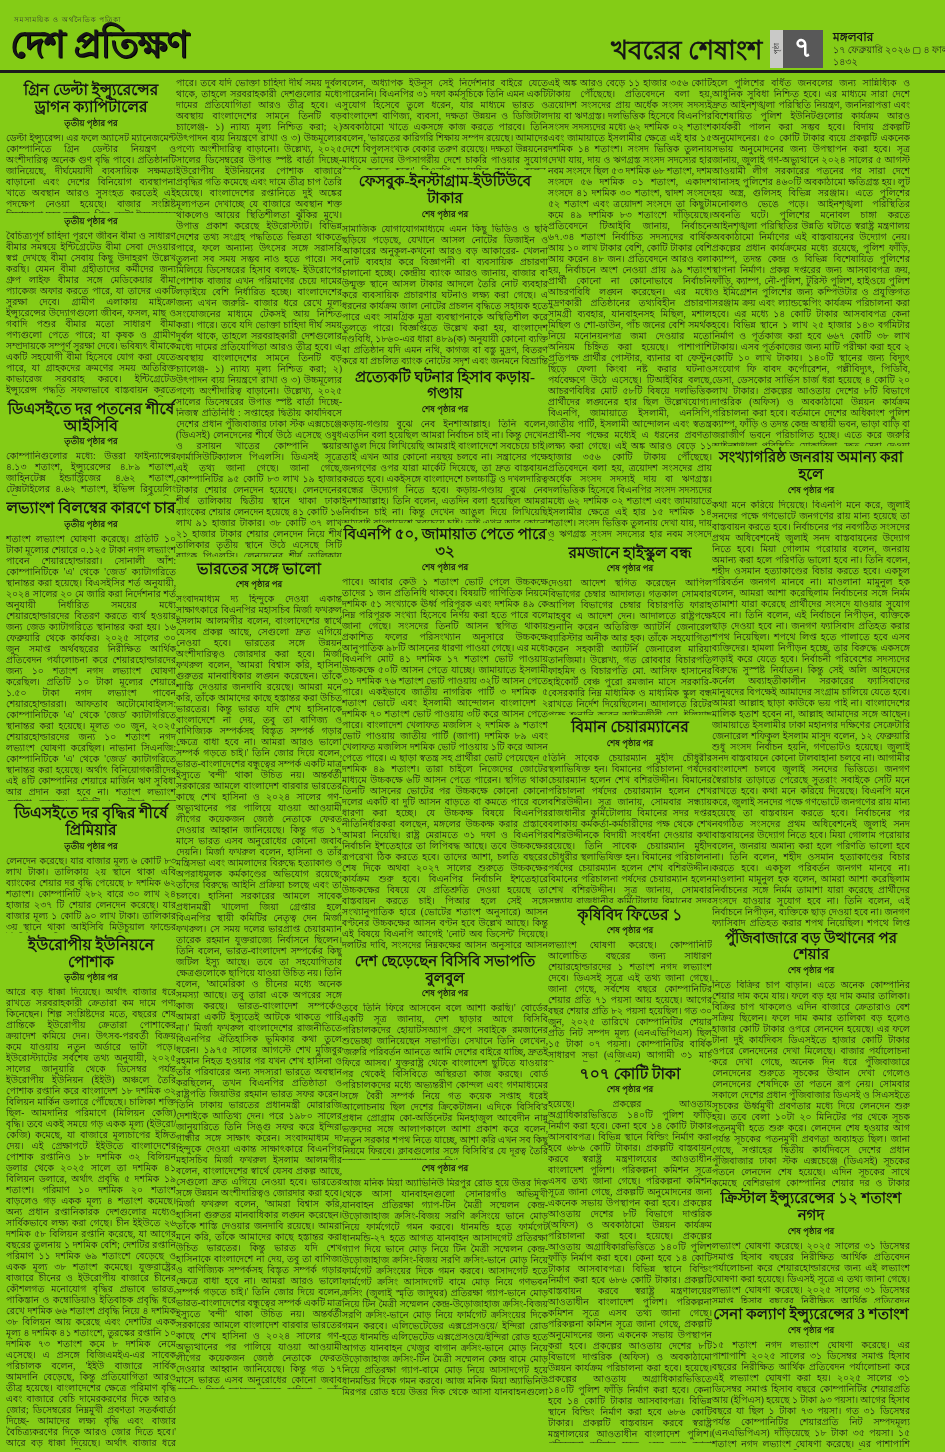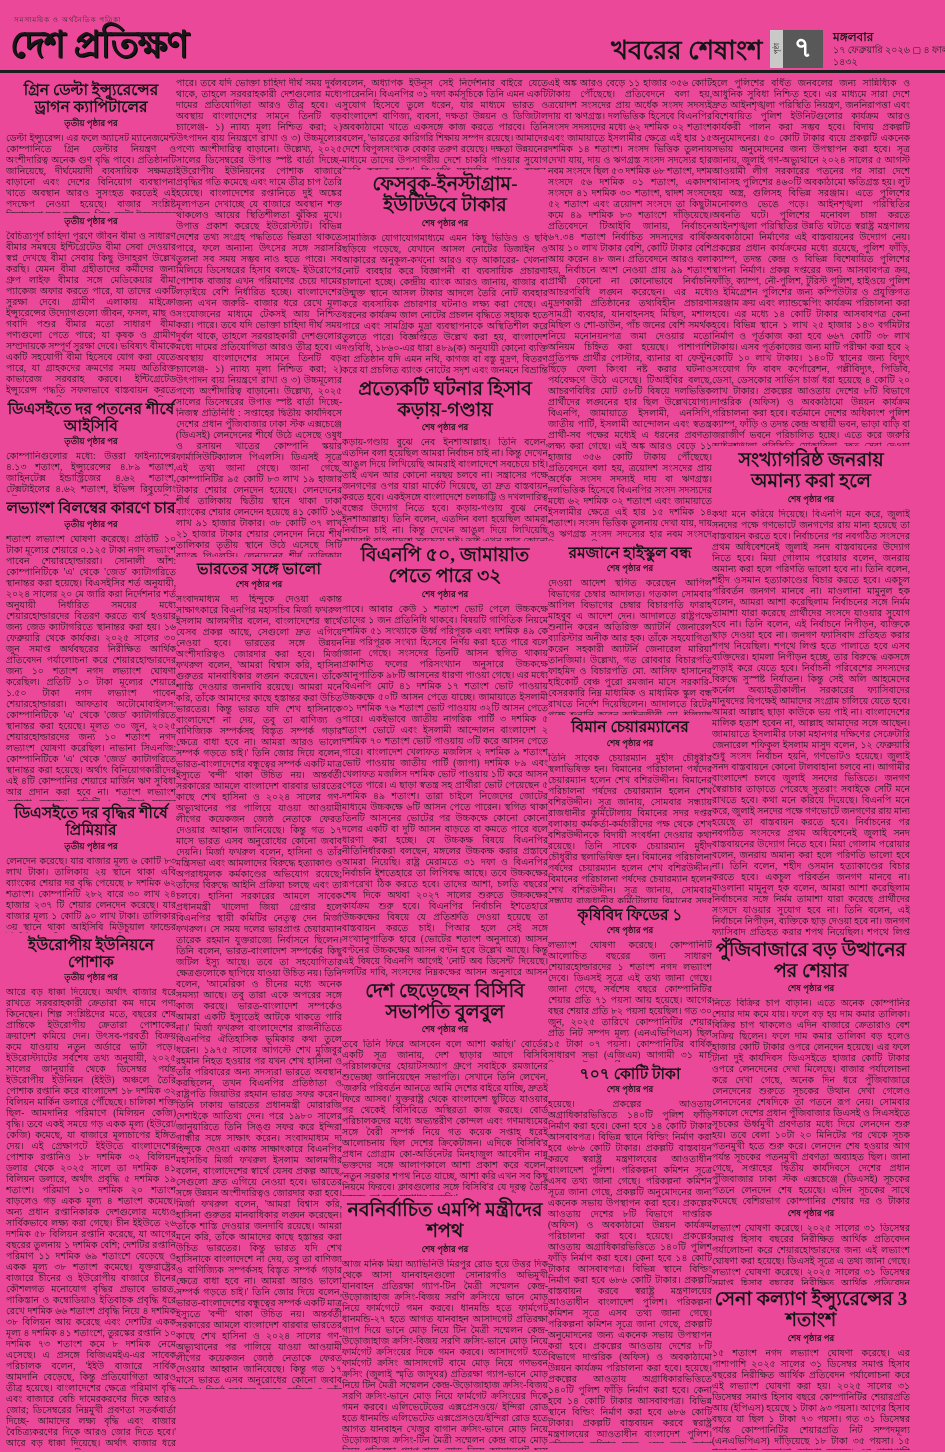--- a/index.html
+++ b/index.html
@@ -1,16 +1,16 @@
 <!DOCTYPE html>
 <html lang="bn"><head>
 <meta charset="utf-8">
 <style>
   html,body{margin:0;padding:0;background:#e9e9e6;}
-  #page{position:relative;width:945px;height:1452px;background:#ec4899;color:#161616;
+  #page{position:relative;width:945px;height:1452px;background:#84cc16;color:#161616;
         font-family:"Liberation Serif","DejaVu Serif",serif;overflow:hidden;margin:0 auto;}
   
   #masthead{position:absolute;left:0;top:0;width:100%;height:70px;}
   #mast-left{position:absolute;left:10px;top:14px;}
   #tagline{font-size:7px;letter-spacing:1px;color:#333;margin-left:4px;}
   #logo{font-size:37px;font-weight:bold;line-height:1;letter-spacing:-1px;
         font-family:"Liberation Sans","DejaVu Sans",sans-serif;
         text-shadow:1px 1px 0 #000;}
   #mast-right{position:absolute;left:568px;top:30px;width:372px;display:flex;align-items:flex-start;margin-left:43px;}
   #section-title{font-size:26px;font-weight:bold;letter-spacing:0px;white-space:nowrap;}
@@ -25,21 +25,21 @@
   #rule{position:absolute;left:0;top:70px;width:100%;height:2.5px;background:#1c1c1c;}
   
   #columns{position:absolute;left:0;top:78px;width:820px;height:1372px;
            display:flex;padding:0 6px;box-sizing:border-box;}
   .col{height:1372px;overflow:hidden;flex:0 0 auto;}
   .c0{width:170px}.c1{width:166px}.c2{width:206px}.c3{width:164px}.c4{width:198px}
   .art{margin-bottom:2px;}
   .art-title{font-weight:bold;text-align:center;line-height:1.12;margin:3px 0 1px 0;
              font-family:"Liberation Serif","DejaVu Serif",serif;}
   .c0 .art-title,.c1 .art-title,.c3 .art-title{font-size:15.5px;}
-  .c2 .art-title,.c4 .art-title{font-size:19px;}
+  .c2 .art-title,.c4 .art-title{font-size:15px;}
   .art-cont{font-size:8.5px;font-weight:bold;text-align:center;margin-bottom:2px;}
   .art-body{font-size:9.3px;line-height:11px;text-align:justify;overflow:hidden;
             word-break:break-word;color:#1b1b1b;}
 </style>
 </head>
 <body>
 
 <div id="page">
 
   <div id="masthead">
@@ -126,21 +126,20 @@
           <div class="art-title">বিএনপি ৫০, জামায়াত পেতে পারে ৩২</div>
           <div class="art-cont">শেষ পৃষ্ঠার পর</div>
           <div class="art-body" style="height: 373px;">পাবে। আবার কেউ ১ শতাংশ ভোট পেলে উচ্চকক্ষে তাদের ১ জন প্রতিনিধি থাকবে। বিষয়টি গাণিতিক নিয়মে দশমিক ৫১ সংখ্যাকে ঊর্ধ্ব পরিপূরক এবং দশমিক ৪৯ কে নিম্ন পরিপূরক সংখ্যা হিসেবে নির্ণয় করা হতে পারে বলে জানা গেছে। সংসদের তিনটি আসন স্থগিত থাকায় প্রকাশিত ফলের পরিসংখ্যান অনুসারে উচ্চকক্ষে আনুপাতিক ৯৮টি আসনের ধারণা পাওয়া গেছে। এর মধ্যে বিএনপি মোট ৪১ দশমিক ১৭ শতাংশ ভোট পাওয়ায় উচ্চকক্ষে ৫০টি আসন পেতে যাচ্ছে। জামায়াতে ইসলামী ৩১ দশমিক ৭৬ শতাংশ ভোট পাওয়ায় ৩২টি আসন পেতে পারে। একইভাবে জাতীয় নাগরিক পার্টি ৩ দশমিক ৫ শতাংশ ভোটে এবং ইসলামী আন্দোলন বাংলাদেশ ২ দশমিক ৭০ শতাংশ ভোট পাওয়ায় ৩টি করে আসন পেতে পারে। বাংলাদেশ খেলাফত মজলিস ২ দশমিক ৯ শতাংশ ভোট পাওয়ায় জাতীয় পার্টি (জাপা) দশমিক ৮৯ এবং খেলাফত মজলিস দশমিক ভোট পাওয়ায় ১টি করে আসন পেতে পারে। এ ছাড়া স্বতন্ত্র সহ প্রার্থীরা ভোট পেয়েছেন ৫ দশমিক ৪৯ শতাংশ। তারা চাইলে নিজেদের জোটের মাধ্যমে উচ্চকক্ষে ৬টি আসন পেতে পারেন। স্থগিত থাকা তিনটি আসনের ভোটের পর উচ্চকক্ষে কোনো কোনো দলের একটি বা দুটি আসন বাড়তে বা কমতে পারে বলে ধারণা করা হচ্ছে। যে উচ্চকক্ষ বিষয়ে বিএনপির নীতিনির্ধারকরা বলছেন, মঙ্গলের উচ্চকক্ষ করার প্রস্তাবে আমরা নিয়েছি। রাষ্ট্র মেরামতে ৩১ দফা ও বিএনপির নির্বাচনি ইশতেহারে তা লিপিবদ্ধ আছে। তবে উচ্চকক্ষের রূপরেখা ঠিক করতে হবে। তাদের আশা, চলতি বছরের শেষ দিকে অথবা ২০২৭ সালের শুরুতে উচ্চকক্ষের কার্যক্রম শুরু হবে। বিএনপির নির্বাচনি ইশতেহারে উচ্চকক্ষের বিষয়ে যে প্রতিশ্রুতি দেওয়া হয়েছে তা বাস্তবায়ন করতে চাই। পিআর হলে সেই সঙ্গে সংখ্যানুপাতিক হারে (ভোটের শতাংশ অনুসারে) আসন বণ্টনের উচ্চকক্ষের আসন বণ্টন হবে উল্লেখ আছে। কিন্তু এই বিষয়ে বিএনপি আগেই 'নোট অব ডিসেন্ট' দিয়েছে। দলটির দাবি, সংসদের নিম্নকক্ষের আসন অনুসারে আসন বণ্টন হবে। কোন পদ্ধতিতে উচ্চকক্ষ হবে তা নিয়ে কোনো মন্তব্য করতে রাজি নন নীতিনির্ধারকরা। নাম প্রকাশে অনিচ্ছুক বিএনপির স্থায়ী কমিটির এক সদস্য বলেন, 'উচ্চকক্ষের আসন বণ্টন প্রক্রিয়া আবারও সংসদে আলোচনার সুযোগ রয়েছে। আলোচনার পরই উচ্চকক্ষের আসন বণ্টন নিয়ে চূড়ান্ত সিদ্ধান্ত নেবেন বিএনপির চেয়ারম্যান তারেক রহমান।'</div>
         </div>
         <div class="art">
           <div class="art-title">দেশ ছেড়েছেন বিসিবি সভাপতি বুলবুল</div>
           <div class="art-cont">শেষ পৃষ্ঠার পর</div>
           <div class="art-body" style="height: 157px;">তবে তিনি ফিরে আসবেন বলে আশা করছি।' বোর্ডের একটি সূত্র জানায়, দেশ ছাড়ার আগে বিসিবি পরিচালকদের হোয়াটসঅ্যাপ গ্রুপে সবাইকে রমজানের শুভেচ্ছা জানিয়েছেন সভাপতি। সেখানে তিনি লেখেন, 'জরুরি পরিবর্তন আনতে আমি দেশের বাইরে যাচ্ছি, দ্রুতই ফিরে আসব।' যুক্তরাষ্ট্র থেকে বাংলাদেশ ছুটিতে যাওয়ার পর থেকেই বিসিবিতে অস্থিরতা কাজ করছে। বোর্ড পরিচালকদের মধ্যে অভ্যন্তরীণ কোন্দল এবং গণমাধ্যমের সঙ্গে বৈরী সম্পর্ক নিয়ে গত কয়েক সপ্তাহ ধরেই আলোচনায় ছিল দেশের ক্রিকেটাঙ্গন। এদিকে বিসিবি'র প্রধান প্রোগ্রাম কো-অর্ডিনেটর মিনহাজুল আবেদীন নান্নু ভক্তদের সঙ্গে আলাপকালে আশা প্রকাশ করে বলেন, 'নতুন সরকার শপথ নিতে যাচ্ছে, আশা করি এখন সব কিছু নিয়মে ফিরবে। ক্লাবগুলোর সঙ্গে বিসিবি'র যে দূরত্ব তৈরি হয়েছে, তা দ্রুত সমাধান জরুরি।'</div>
         </div>
         <div class="art">
-          <div class="art-title">নবনির্বাচিত এমপি মন্ত্রীদের শপথ</div>
           <div class="art-cont">শেষ পৃষ্ঠার পর</div>
           <div class="art-body" style="height: 217px;">আজ মনিক মিয়া অ্যাভিনিউ মিরপুর রোড হয়ে উত্তর দিক থেকে আসা যানবাহনগুলো সোনারগাঁও অভিমুখী যানবাহন প্রতিরক্ষা গ্যাপ-টিন মৈত্রী সম্মেলন কেন্দ্র-উড়োজাহাজ ক্রসিং-বিজয় সরণি ক্রসিংয়ে ভানে মোড় নিয়ে ফার্মগেটে গমন করবে। ধানমন্ডি হতে ফার্মগেট ধানমন্ডি-২৭ হতে আগত যানবাহন আসাদগেট প্রতিরক্ষা গ্যাপ দিয়ে ভানে মোড় নিয়ে টিন মৈত্রী সম্মেলন কেন্দ্র-উড়োজাহাজ ক্রসিং-বিজয় সরণি ক্রসিং-ভানে মোড় নিয়ে ফার্মগেট ক্রসিংয়ের দিকে গমন করবে। আসাদগেট হতে ফার্মগেট ক্রসিং আসাদগেট বামে মোড় নিয়ে গণভবন ক্রসিং (জুলাই স্মৃতি জাদুঘর) প্রতিরক্ষা গ্যাপ-ভানে মোড় নিয়ে টিন মৈত্রী সম্মেলন কেন্দ্র-উড়োজাহাজ ক্রসিং-বিজয় সরণি ক্রসিং-ভানে মোড় নিয়ে ফার্মগেট ক্রসিংয়ের দিকে গমন করবে। এলিভেটেডের এক্সপ্রেসওয়ে/ ইন্দিরা রোড হতে ধানমন্ডি এলিভেটেড এক্সপ্রেসওয়ে/ইন্দিরা রোড হতে আগত যানবাহন খেজুর বাগান ক্রসিং-ভানে মোড় নিয়ে উড়োজাহাজ ক্রসিং-টিন মৈত্রী সম্মেলন কেন্দ্র বামে মোড় নিয়ে প্রতিরক্ষা গ্যাপ-বামে মোড় নিয়ে আসাদগেট হয়ে ধানমন্ডির দিকে গমন করবে। আজ মনিক মিয়া অ্যাভিনিউ মিরপুর রোড হয়ে উত্তর দিক থেকে আসা যানবাহনগুলো সোনারগাঁও অভিমুখী যানবাহন প্রতিরক্ষা গ্যাপ-টিন মৈত্রী সম্মেলন কেন্দ্র-উড়োজাহাজ ক্রসিং-বিজয় সরণি ক্রসিংয়ে ভানে মোড় নিয়ে ফার্মগেটে গমন করবে। ধানমন্ডি হতে ফার্মগেট ধানমন্ডি-২৭ হতে আগত যানবাহন আসাদগেট প্রতিরক্ষা গ্যাপ দিয়ে ভানে মোড় নিয়ে টিন মৈত্রী সম্মেলন কেন্দ্র-উড়োজাহাজ ক্রসিং-বিজয় সরণি ক্রসিং-ভানে মোড় নিয়ে ফার্মগেট ক্রসিংয়ের দিকে গমন করবে। আসাদগেট হতে ফার্মগেট ক্রসিং আসাদগেট বামে মোড় নিয়ে গণভবন ক্রসিং (জুলাই স্মৃতি জাদুঘর) প্রতিরক্ষা গ্যাপ-ভানে মোড় নিয়ে টিন মৈত্রী সম্মেলন কেন্দ্র-উড়োজাহাজ ক্রসিং-বিজয় সরণি ক্রসিং-ভানে মোড় নিয়ে ফার্মগেট ক্রসিংয়ের দিকে গমন করবে। এলিভেটেডের এক্সপ্রেসওয়ে/ ইন্দিরা রোড হতে ধানমন্ডি এলিভেটেড এক্সপ্রেসওয়ে/ইন্দিরা রোড হতে আগত যানবাহন খেজুর বাগান ক্রসিং-ভানে মোড় নিয়ে উড়োজাহাজ ক্রসিং-টিন মৈত্রী সম্মেলন কেন্দ্র বামে মোড় নিয়ে প্রতিরক্ষা গ্যাপ-বামে মোড় নিয়ে আসাদগেট হয়ে ধানমন্ডির দিকে গমন করবে।</div>
         </div>
       </div>
       <div class="col c3">
         <div class="art">
           <div class="art-body" style="height: 463px;">এই অঙ্ক আরও বেড়ে ১১ হাজার ৩৫৬ কোটি টাকায় পৌঁছেছে। প্রতিবেদনে বলা হয়, ত্রয়োদশ সংসদের প্রায় অর্ধেক সংসদ সদস্যই দায় বা ঋণগ্রস্ত। দলভিত্তিক হিসেবে বিএনপির সংসদ সদস্যদের মধ্যে ৬২ দশমিক ০২ শতাংশ এবং জামায়াতে ইসলামীর ক্ষেত্রে এই হার ১৫ দশমিক ১৪ শতাংশ। সংসদ ভিত্তিক তুলনায় দেখা যায়, দায় ও ঋণগ্রস্ত সংসদ সদস্যের হার নবম সংসদে ছিল ৫৩ দশমিক ৬৮ শতাংশ, দশম সংসদে ৫৬ দশমিক ০১ শতাংশ, একাদশ সংসদে ৪১ দশমিক ৩০ শতাংশ, দ্বাদশ সংসদে ৫২ শতাংশ এবং ত্রয়োদশ সংসদে তা কিছুটা কমে ৪৯ দশমিক ৮৩ শতাংশে দাঁড়িয়েছে। প্রতিবেদনে টিআইবি জানায়, নির্বাচনে ৬৭.৩৪ শতাংশ নির্বাচিত সদস্যদের বার্ষিক আয় ১০ লাখ টাকার বেশি, কোটি টাকার বেশি আয় করেন ৪৮ জন। প্রতিবেদনে আরও বলা হয়, নির্বাচনে অংশ নেওয়া প্রায় ৯৯ শতাংশ প্রার্থী কোনো না কোনোভাবে নির্বাচনি আচরণবিধি লঙ্ঘন করেছেন। এর মধ্যে মুদ্রণকারী প্রতিষ্ঠানের তথ্যবিহীন প্রচারণা সামগ্রী ব্যবহার, যানবাহনসহ মিছিল, মশাল মিছিল ও শো-ডাউন, পাঁচ জনের বেশি সমর্থক নিয়ে মনোনয়নপত্র জমা দেওয়ার মতো অনিয়ম চিহ্নিত করা হয়েছে। পাশাপাশি প্রতিপক্ষ প্রার্থীর পোস্টার, ব্যানার বা ফেস্টুন ছিঁড়ে ফেলা কিংবা নষ্ট করার ঘটনাও পর্যবেক্ষণে উঠে এসেছে। টিআইবির বলছে, আচরণবিধির মোট ৫৮টি বিষয়ে দলভিত্তিক প্রার্থীদের লঙ্ঘনের হার ছিল উল্লেখযোগ্য। বিএনপি, জামায়াতে ইসলামী, এনসিপি, জাতীয় পার্টি, ইসলামী আন্দোলন এবং স্বতন্ত্র প্রার্থী-সব পক্ষের মধ্যেই এ ধরনের প্রবণতা লক্ষ্য করা গেছে। এই অঙ্ক আরও বেড়ে ১১ হাজার ৩৫৬ কোটি টাকায় পৌঁছেছে। প্রতিবেদনে বলা হয়, ত্রয়োদশ সংসদের প্রায় অর্ধেক সংসদ সদস্যই দায় বা ঋণগ্রস্ত। দলভিত্তিক হিসেবে বিএনপির সংসদ সদস্যদের মধ্যে ৬২ দশমিক ০২ শতাংশ এবং জামায়াতে ইসলামীর ক্ষেত্রে এই হার ১৫ দশমিক ১৪ শতাংশ। সংসদ ভিত্তিক তুলনায় দেখা যায়, দায় ও ঋণগ্রস্ত সংসদ সদস্যের হার নবম সংসদে ছিল ৫৩ দশমিক ৬৮ শতাংশ, দশম সংসদে ৫৬ দশমিক ০১ শতাংশ, একাদশ সংসদে ৪১ দশমিক ৩০ শতাংশ, দ্বাদশ সংসদে ৫২ শতাংশ এবং ত্রয়োদশ সংসদে তা কিছুটা কমে ৪৯ দশমিক ৮৩ শতাংশে দাঁড়িয়েছে। প্রতিবেদনে টিআইবি জানায়, নির্বাচনে ৬৭.৩৪ শতাংশ নির্বাচিত সদস্যদের বার্ষিক আয় ১০ লাখ টাকার বেশি, কোটি টাকার বেশি আয় করেন ৪৮ জন। প্রতিবেদনে আরও বলা হয়, নির্বাচনে অংশ নেওয়া প্রায় ৯৯ শতাংশ প্রার্থী কোনো না কোনোভাবে নির্বাচনি আচরণবিধি লঙ্ঘন করেছেন। এর মধ্যে মুদ্রণকারী প্রতিষ্ঠানের তথ্যবিহীন প্রচারণা সামগ্রী ব্যবহার, যানবাহনসহ মিছিল, মশাল মিছিল ও শো-ডাউন, পাঁচ জনের বেশি সমর্থক নিয়ে মনোনয়নপত্র জমা দেওয়ার মতো অনিয়ম চিহ্নিত করা হয়েছে। পাশাপাশি প্রতিপক্ষ প্রার্থীর পোস্টার, ব্যানার বা ফেস্টুন ছিঁড়ে ফেলা কিংবা নষ্ট করার ঘটনাও পর্যবেক্ষণে উঠে এসেছে। টিআইবির বলছে, আচরণবিধির মোট ৫৮টি বিষয়ে দলভিত্তিক প্রার্থীদের লঙ্ঘনের হার ছিল উল্লেখযোগ্য। বিএনপি, জামায়াতে ইসলামী, এনসিপি, জাতীয় পার্টি, ইসলামী আন্দোলন এবং স্বতন্ত্র প্রার্থী-সব পক্ষের মধ্যেই এ ধরনের প্রবণতা লক্ষ্য করা গেছে।</div>
         </div>
         <div class="art">
           <div class="art-title">রমজানে হাইস্কুল বন্ধ</div>
@@ -171,20 +170,21 @@
           <div class="art-title">সংখ্যাগরিষ্ঠ জনরায় অমান্য করা হলে</div>
           <div class="art-cont">শেষ পৃষ্ঠার পর</div>
           <div class="art-body" style="height: 427px;">কথা মনে করিয়ে দিয়েছে। বিএনপি মনে করে, জুলাই সনদের পক্ষে গণভোটে জনগণের রায় মান্য হয়েছে তা বাস্তবায়ন করতে হবে। নির্বাচনের পর নবগঠিত সংসদের প্রথম অধিবেশনেই জুলাই সনদ বাস্তবায়নের উদ্যোগ নিতে হবে। মিয়া গোলাম পরোয়ার বলেন, জনরায় অমান্য করা হলে পরিণতি ভালো হবে না। তিনি বলেন, শহীদ ওসমান হত্যাকাণ্ডের বিচার করতে হবে। একচুল পরিবর্তন জনগণ মানবে না। মাওলানা মামুনুল হক বলেন, আমরা আশা করেছিলাম নির্বাচনের সঙ্গে নির্মম তামাশা যারা করেছে প্রার্থীদের সংসদে যাওয়ার সুযোগ হবে না। তিনি বলেন, এই নির্বাচনে নিপীড়ন, ব্যক্তিকে ছাড় দেওয়া হবে না। জনগণ ফ্যাসিবাদ প্রতিহত করার শপথ নিয়েছিল। শপথে লিপ্ত হতে পালাতে হবে এসব ব্যক্তিদের। হামলা নিপীড়ন হচ্ছে, তার বিরুদ্ধে একসঙ্গে লড়াই করে যেতে হবে। নির্বাচনী পরিবেশের সদস্যদের বিরুদ্ধে সুস্পষ্ট নির্যাতন। কিন্তু সেই অলি আহমেদের কর্নেল অব্যাহতীকালীন সরকারের ফ্যাসিবাদের মানুষদের বিপক্ষেই আমাদের সংগ্রাম চালিয়ে যেতে হবে। আমরা আল্লাহ ছাড়া কাউকে ভয় পাই না। বাংলাদেশের মালিক হতাশ হবেন না, আল্লাহ আমাদের সঙ্গে আছেন। জামায়াতে ইসলামীর ঢাকা মহানগর দক্ষিণের সেক্রেটারি জেনারেল শফিকুল ইসলাম মাসুদ বলেন, ১২ ফেব্রুয়ারি শুধু সংসদ নির্বাচন হয়নি, গণভোটও হয়েছে। জুলাই সনদ বাস্তবায়নে কোনো টালবাহানা চলবে না। আগামীর বাংলাদেশ চলবে জুলাই সনদের ভিত্তিতে। জনগণ স্বৈরাচার তাড়াতে পেরেছে সুতরাং সবাইকে সেটি মনে রাখতে হবে। কথা মনে করিয়ে দিয়েছে। বিএনপি মনে করে, জুলাই সনদের পক্ষে গণভোটে জনগণের রায় মান্য হয়েছে তা বাস্তবায়ন করতে হবে। নির্বাচনের পর নবগঠিত সংসদের প্রথম অধিবেশনেই জুলাই সনদ বাস্তবায়নের উদ্যোগ নিতে হবে। মিয়া গোলাম পরোয়ার বলেন, জনরায় অমান্য করা হলে পরিণতি ভালো হবে না। তিনি বলেন, শহীদ ওসমান হত্যাকাণ্ডের বিচার করতে হবে। একচুল পরিবর্তন জনগণ মানবে না। মাওলানা মামুনুল হক বলেন, আমরা আশা করেছিলাম নির্বাচনের সঙ্গে নির্মম তামাশা যারা করেছে প্রার্থীদের সংসদে যাওয়ার সুযোগ হবে না। তিনি বলেন, এই নির্বাচনে নিপীড়ন, ব্যক্তিকে ছাড় দেওয়া হবে না। জনগণ ফ্যাসিবাদ প্রতিহত করার শপথ নিয়েছিল। শপথে লিপ্ত হতে পালাতে হবে এসব ব্যক্তিদের। হামলা নিপীড়ন হচ্ছে, তার বিরুদ্ধে একসঙ্গে লড়াই করে যেতে হবে। নির্বাচনী পরিবেশের সদস্যদের বিরুদ্ধে সুস্পষ্ট নির্যাতন। কিন্তু সেই অলি আহমেদের কর্নেল অব্যাহতীকালীন সরকারের ফ্যাসিবাদের মানুষদের বিপক্ষেই আমাদের সংগ্রাম চালিয়ে যেতে হবে। আমরা আল্লাহ ছাড়া কাউকে ভয় পাই না। বাংলাদেশের মালিক হতাশ হবেন না, আল্লাহ আমাদের সঙ্গে আছেন। জামায়াতে ইসলামীর ঢাকা মহানগর দক্ষিণের সেক্রেটারি জেনারেল শফিকুল ইসলাম মাসুদ বলেন, ১২ ফেব্রুয়ারি শুধু সংসদ নির্বাচন হয়নি, গণভোটও হয়েছে। জুলাই সনদ বাস্তবায়নে কোনো টালবাহানা চলবে না। আগামীর বাংলাদেশ চলবে জুলাই সনদের ভিত্তিতে। জনগণ স্বৈরাচার তাড়াতে পেরেছে সুতরাং সবাইকে সেটি মনে রাখতে হবে।</div>
         </div>
         <div class="art">
           <div class="art-title">পুঁজিবাজারে বড় উত্থানের পর শেয়ার</div>
           <div class="art-cont">শেষ পৃষ্ঠার পর</div>
           <div class="art-body" style="height: 207px;">নিতে বিক্রির চাপ বাড়ান। এতে অনেক কোম্পানির শেয়ার দাম কমে যায়। ফলে বড় হয় দাম কমার তালিকা। বিক্রির চাপ থাকলেও এদিন বাজারে ক্রেতারাও বেশ সক্রিয় ছিলেন। ফলে দাম কমার তালিকা বড় হলেও হাজার কোটি টাকার ওপরে লেনদেন হয়েছে। এর ফলে টানা দুই কার্যদিবস ডিএসইতে হাজার কোটি টাকার ওপরে লেনদেনের দেখা মিলেছে। বাজার পর্যালোচনা করে দেখা গেছে, অনেক দিন ধরে পুঁজিবাজারে লেনদেনের শুরুতে সূচকের উত্থান দেখা গেলেও লেনদেনের শেষদিকে তা পতনে রূপ নেয়। সোমবার সকালে দেশের প্রধান পুঁজিবাজার ডিএসই ও সিএসইতে সূচকের ঊর্ধ্বমুখী প্রবণতার মধ্যে দিয়ে লেনদেন শুরু হয়। তবে বেলা ১০টা ২০ মিনিটের পর থেকে সূচক পতনমুখী হতে শুরু করে। লেনদেন শেষ হওয়ার আগ পর্যন্ত সূচকের পতনমুখী প্রবণতা অব্যাহত ছিল। জানা গেছে, সপ্তাহের দ্বিতীয় কার্যদিবসে দেশের প্রধান পুঁজিবাজার ঢাকা স্টক এক্সচেঞ্জে (ডিএসই) সূচকের পতনে লেনদেন শেষ হয়েছে। এদিন সূচকের সাথে কমেছে বেশিরভাগ কোম্পানির শেয়ার দর ও টাকার পরিমাণে লেনদেন। ডিএসই সূত্রে এ তথ্য জানা গেছে। দিনশেষে ডিএসই ব্রড ইনডেক্স আগের দিনের চেয়ে ১১ পয়েন্ট কমে অবস্থান করছে ৫ হাজার ৫৮৯ পয়েন্টে। আর ডিএসই শরিয়াহ সূচক ৮ পয়েন্ট কমে অবস্থান করছে ১ হাজার ১১৮ পয়েন্টে এবং ডিএসই ৩০ সূচক ৯ পয়েন্ট কমে অবস্থান করছে ২ হাজার ১৩৫ পয়েন্টে। দিনভর লেনদেন হওয়া ৩৯৭ কোম্পানি ও মিউচুয়াল ফান্ডের মধ্যে দর বেড়েছে ১৫৩ টির, দর কমেছে ২১৮ টির এবং দর অপরিবর্তিত রয়েছে ২৬ টির। ডিএসইতে ১ হাজার ২৫৭ কোটি ৩ লাখ টাকার লেনদেন হয়েছে। যা আগের কার্যদিবস থেকে ৪৭ লাখ টাকা কম। এর আগের দিন লেনদেন হয়েছিল ১ হাজার ২৭৫ কোটি ৯ লাখ টাকার। অপরদিকে, চট্টগ্রাম স্টক এক্সচেঞ্জ (সিএসই) সার্বিক সূচক সিএএসপিআই ৭ পয়েন্ট বেড়ে দাঁড়িয়েছে ১৫ হাজার ৫২৬ পয়েন্টে। সিএসইতে ২২৮ টি কোম্পানি লেনদেনে অংশ নিয়েছে। এসব কোম্পানির মধ্যে ১১৬ টির দর বেড়েছে, কমেছে ৯০ টির এবং ২২ টির দর অপরিবর্তিত রয়েছে। সিএসইতে ১৩ কোটি ৫৫ লাখ টাকার শেয়ার ও ইউনিট লেনদেন হয়েছে।</div>
         </div>
         <div class="art">
+          <div class="art-title">ক্রিস্টাল ইন্স্যুরেন্সের ১২ শতাংশ নগদ</div>
           <div class="art-cont">শেষ পৃষ্ঠার পর</div>
           <div class="art-body" style="height: 62px;">লভ্যাংশ ঘোষণা করেছে। ২০২৫ সালের ৩১ ডিসেম্বর সমাপ্ত হিসাব বছরের নিরীক্ষিত আর্থিক প্রতিবেদন পর্যালোচনা করে শেয়ারহোল্ডারদের জন্য এই লভ্যাংশ ঘোষণা করা হয়েছে। ডিএসই সূত্রে এ তথ্য জানা গেছে। লভ্যাংশ ঘোষণা করেছে। ২০২৫ সালের ৩১ ডিসেম্বর সমাপ্ত হিসাব বছরের নিরীক্ষিত আর্থিক প্রতিবেদন পর্যালোচনা করে শেয়ারহোল্ডারদের জন্য এই লভ্যাংশ ঘোষণা করা হয়েছে। ডিএসই সূত্রে এ তথ্য জানা গেছে।</div>
         </div>
         <div class="art">
           <div class="art-title">সেনা কল্যাণ ইন্স্যুরেন্সের 3 শতাংশ</div>
           <div class="art-cont">শেষ পৃষ্ঠার পর</div>
           <div class="art-body" style="height: 157px;">১৫ শতাংশ নগদ লভ্যাংশ ঘোষণা করেছে। এর পাশাপাশি ২০২৫ সালের ৩১ ডিসেম্বর সমাপ্ত হিসাব বছরের নিরীক্ষিত আর্থিক প্রতিবেদন পর্যালোচনা করে এই লভ্যাংশ ঘোষণা করা হয়। ২০২৫ সালের ৩১ ডিসেম্বর সমাপ্ত হিসাব বছরে কোম্পানিটির শেয়ারপ্রতি আয় (ইপিএস) হয়েছে ১ টাকা ৯৩ পয়সা। আগের হিসাব বছরে যা ছিল ১ টাকা ৭৩ পয়সা। গত ৩১ ডিসেম্বর পর্যন্ত কোম্পানিটির শেয়ারপ্রতি নিট সম্পদমূল্য (এনএভিপিএস) দাঁড়িয়েছে ১৮ টাকা ৩৫ পয়সা। ১৫ শতাংশ নগদ লভ্যাংশ ঘোষণা করেছে। এর পাশাপাশি ২০২৫ সালের ৩১ ডিসেম্বর সমাপ্ত হিসাব বছরের নিরীক্ষিত আর্থিক প্রতিবেদন পর্যালোচনা করে এই লভ্যাংশ ঘোষণা করা হয়। ২০২৫ সালের ৩১ ডিসেম্বর সমাপ্ত হিসাব বছরে কোম্পানিটির শেয়ারপ্রতি আয় (ইপিএস) হয়েছে ১ টাকা ৯৩ পয়সা। আগের হিসাব বছরে যা ছিল ১ টাকা ৭৩ পয়সা। গত ৩১ ডিসেম্বর পর্যন্ত কোম্পানিটির শেয়ারপ্রতি নিট সম্পদমূল্য (এনএভিপিএস) দাঁড়িয়েছে ১৮ টাকা ৩৫ পয়সা।</div>
         </div>
       </div>
     </div>

